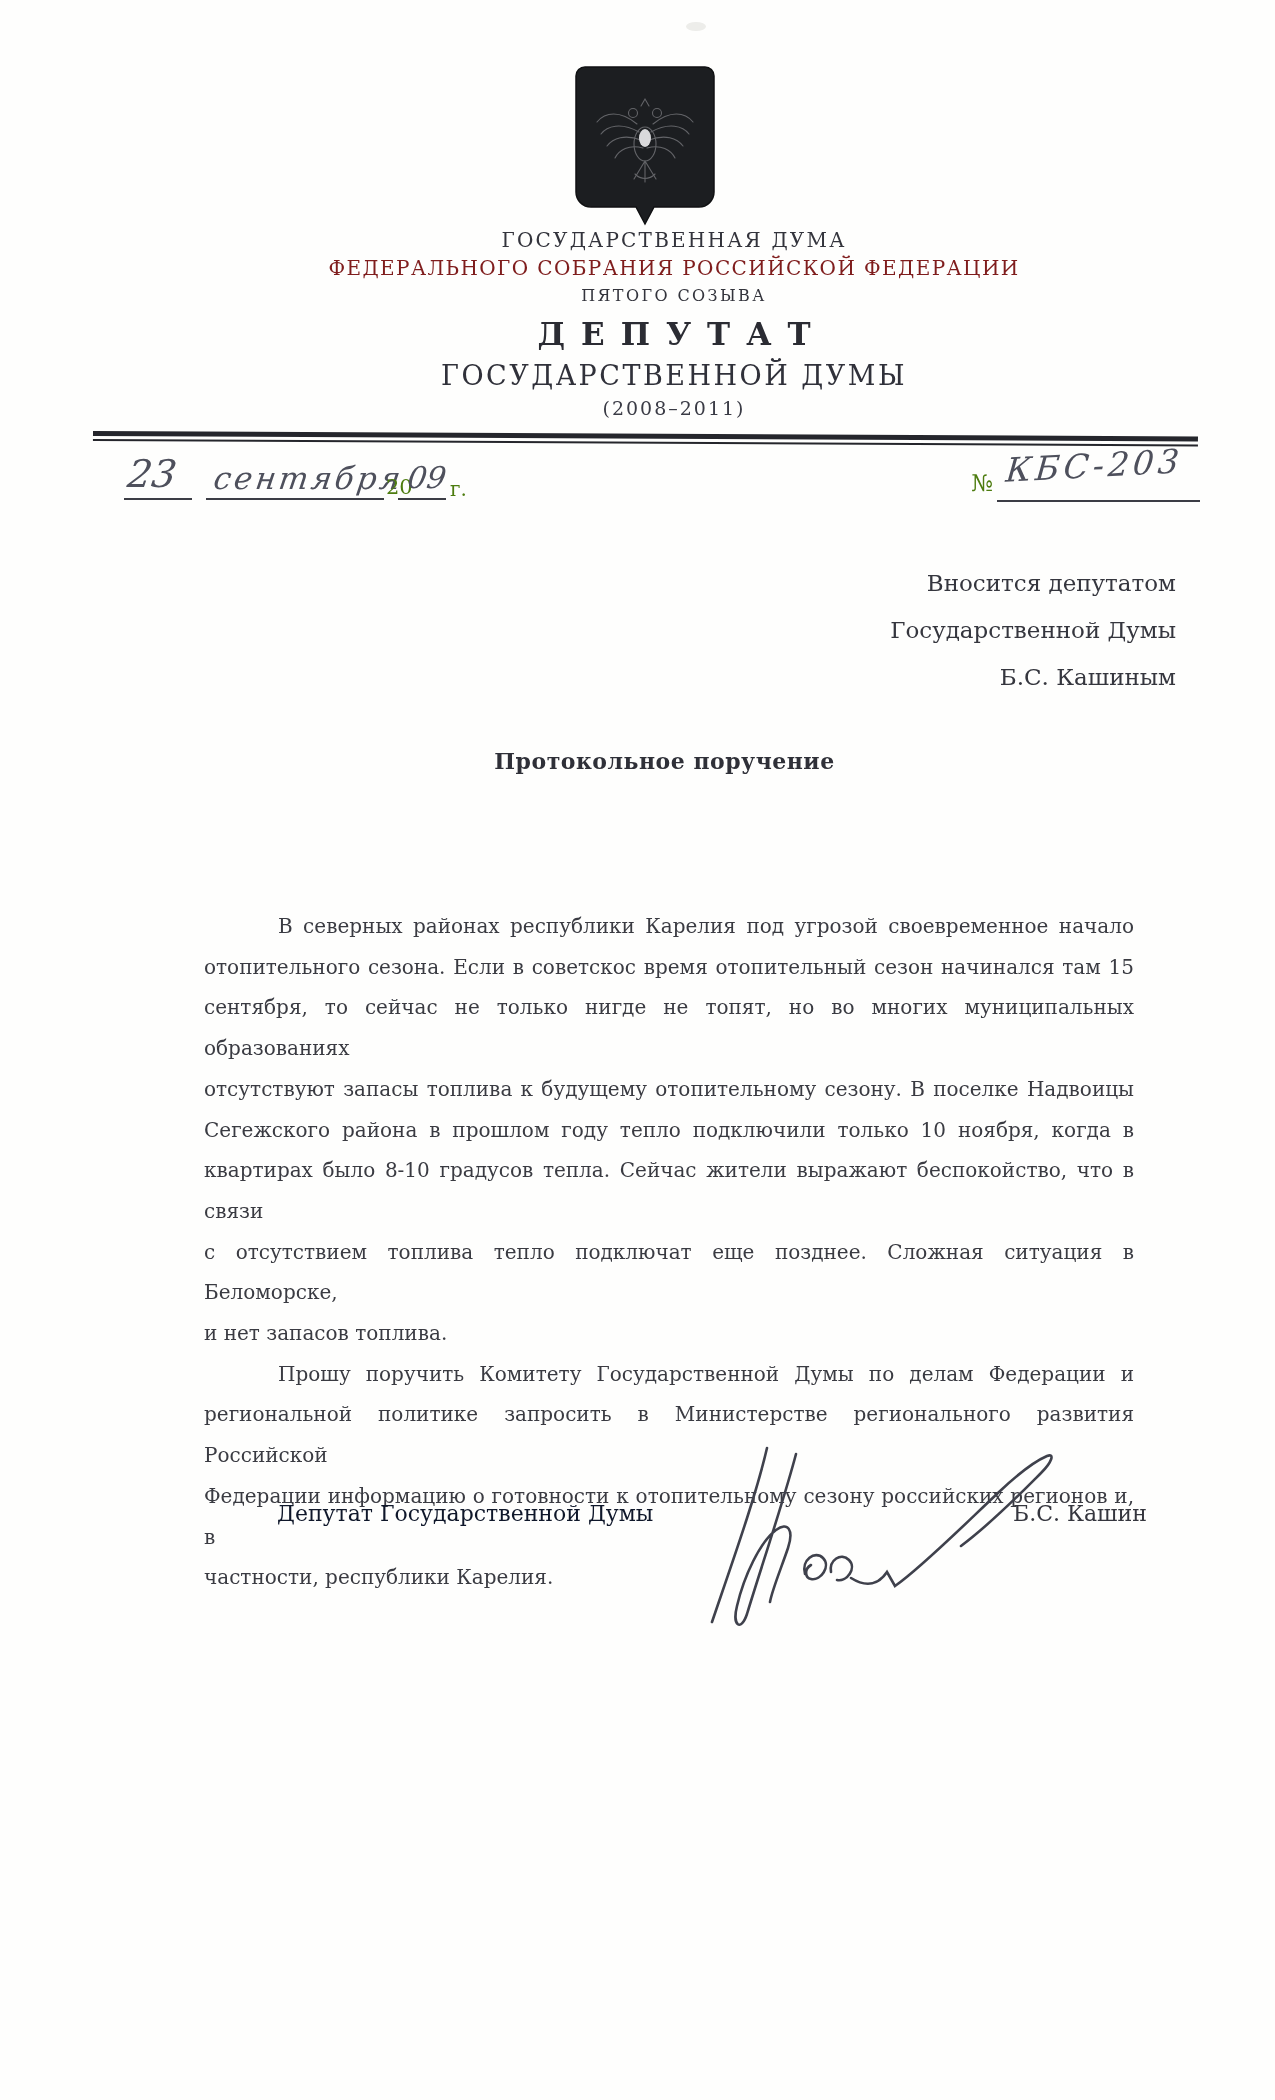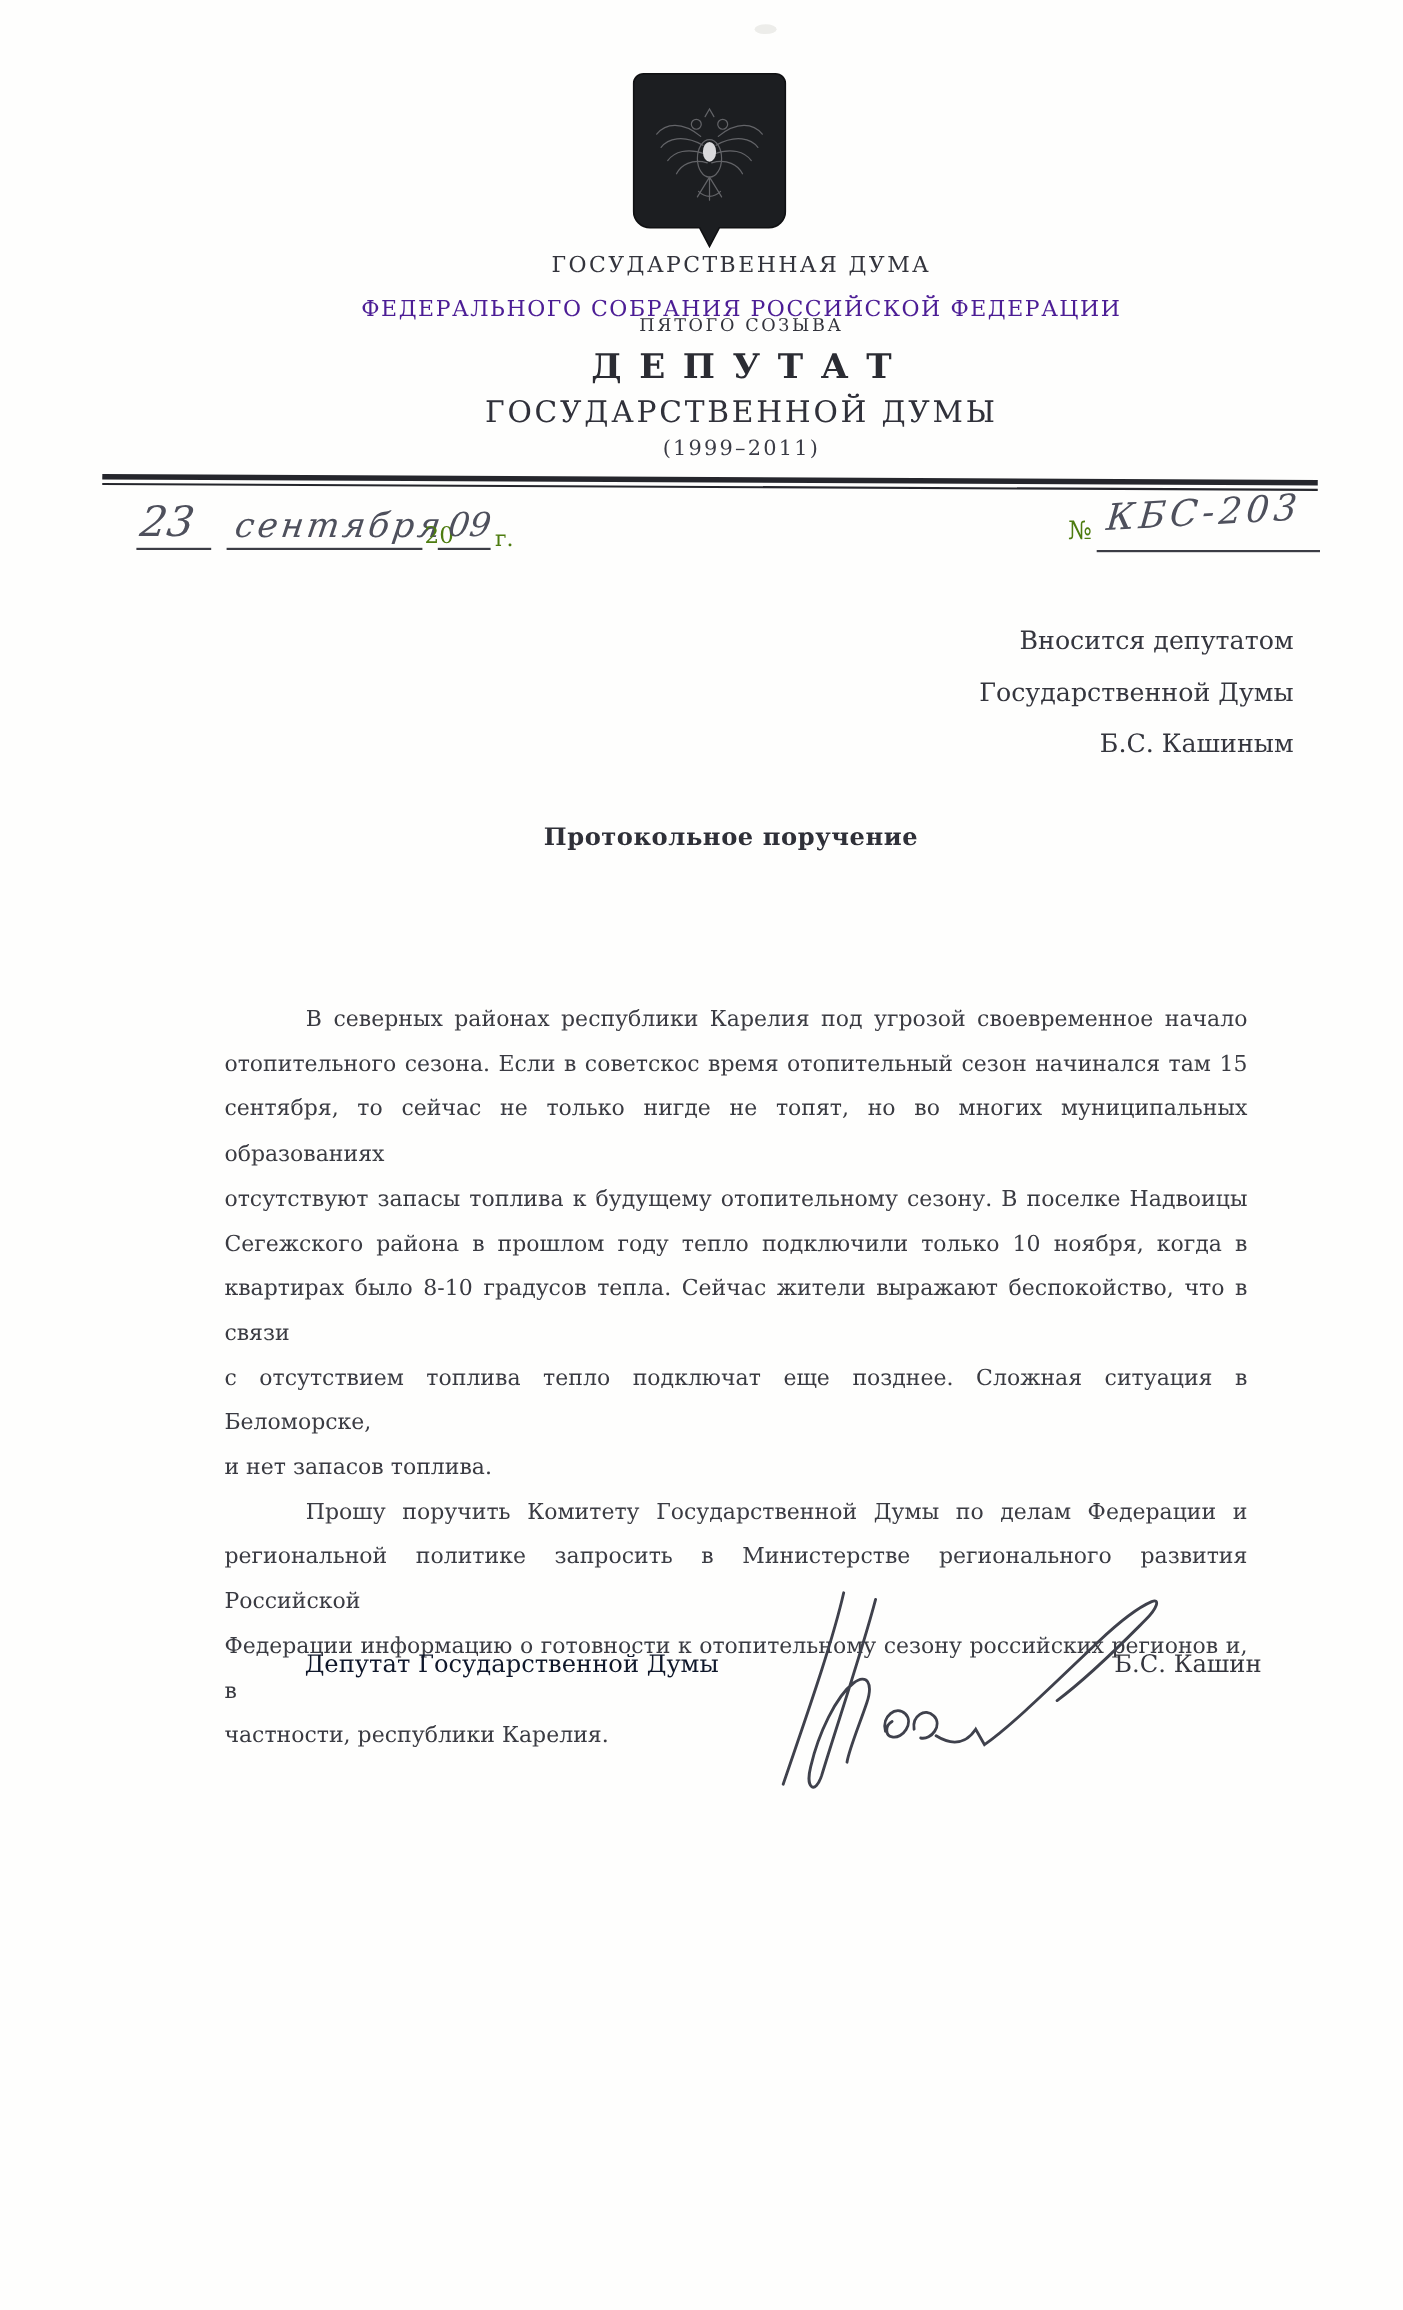--- a/index.html
+++ b/index.html
@@ -9,21 +9,21 @@
     font-family:"DejaVu Serif","Liberation Serif",serif;
     color:#35363e;
     overflow:hidden;
   }
   .abs{position:absolute;}
 
   
   .emblem{left:575px;top:66px;width:140px;height:160px;}
   .head-center{left:74px;top:0;width:1200px;text-align:center;}
   .org1{top:228px;font-size:20px;letter-spacing:2.2px;color:#33343c;}
-  .org2{top:256px;font-size:20px;letter-spacing:1.4px;color:#4c1d95;margin-top:12px;}
+  .org2{top:256px;font-size:20px;letter-spacing:1.4px;color:#7f1d1d;}
   .org3{top:286px;font-size:16px;letter-spacing:2.4px;color:#33343c;}
   .role1{top:316px;font-size:31px;font-weight:bold;letter-spacing:16px;color:#2b2c33;text-indent:16px;}
   .role2{top:360px;font-size:27px;letter-spacing:2.5px;color:#30313a;}
   .term{top:397px;font-size:19px;letter-spacing:2px;color:#3a3b45;}
 
   .rule-wrap{left:93px;top:431px;width:1105px;transform:rotate(0.28deg);transform-origin:left top;}
   .rule-thick{height:5px;background:#25262c;}
   .rule-thin{height:2px;background:#25262c;margin-top:3px;}
 
   
@@ -94,21 +94,21 @@
     </g>
     <ellipse cx="70" cy="72" rx="6" ry="9" fill="#e9e9ec" opacity="0.92"></ellipse>
   </svg>
 </div>
 
 <div class="abs head-center org1">ГОСУДАРСТВЕННАЯ ДУМА</div>
 <div class="abs head-center org2">ФЕДЕРАЛЬНОГО СОБРАНИЯ РОССИЙСКОЙ ФЕДЕРАЦИИ</div>
 <div class="abs head-center org3">ПЯТОГО СОЗЫВА</div>
 <div class="abs head-center role1">ДЕПУТАТ</div>
 <div class="abs head-center role2">ГОСУДАРСТВЕННОЙ ДУМЫ</div>
-<div class="abs head-center term">(1999–2011)</div>
+<div class="abs head-center term">(2008–2011)</div>
 
 <div class="abs rule-wrap">
   <div class="rule-thick"></div>
   <div class="rule-thin"></div>
 </div>
 
 <div class="abs hand date-day">23</div>
 <div class="abs underline date-day-line"></div>
 <div class="abs hand date-month">сентября</div>
 <div class="abs underline date-month-line"></div>

